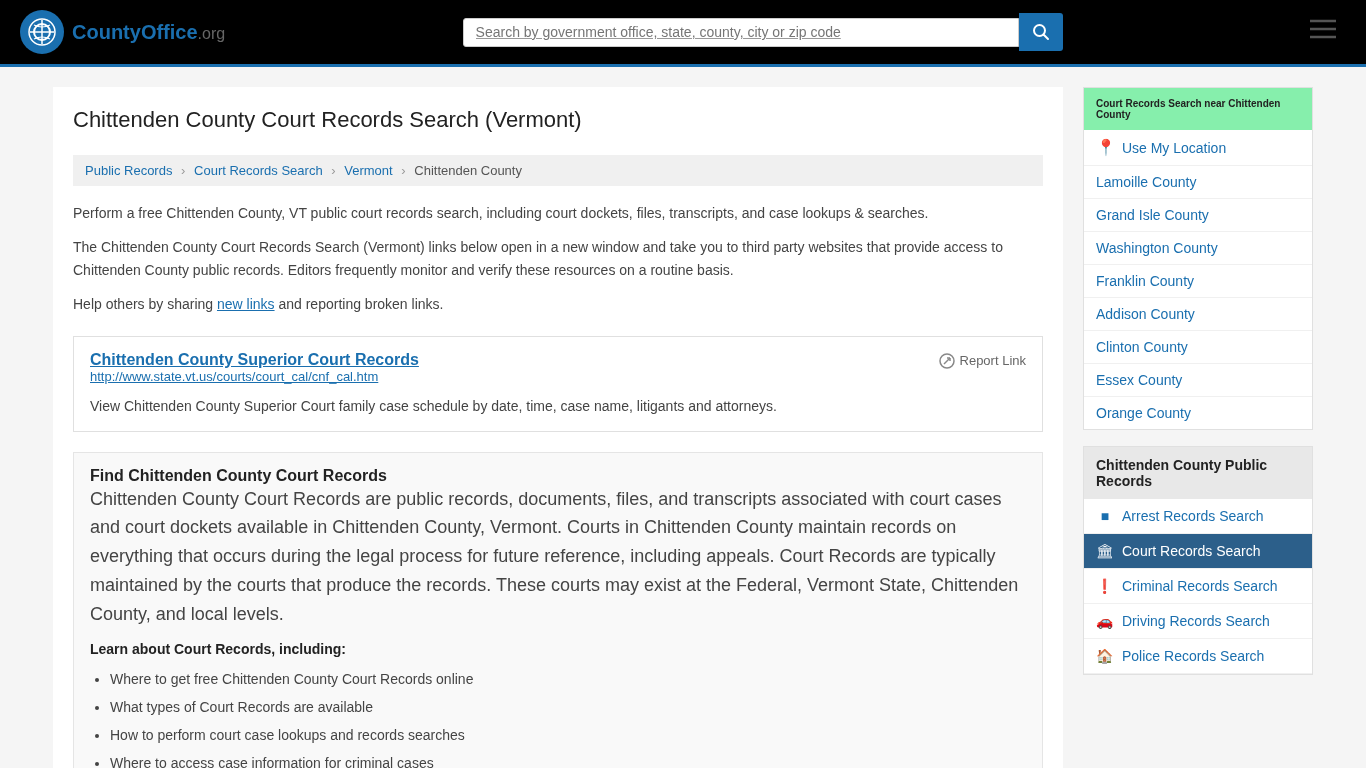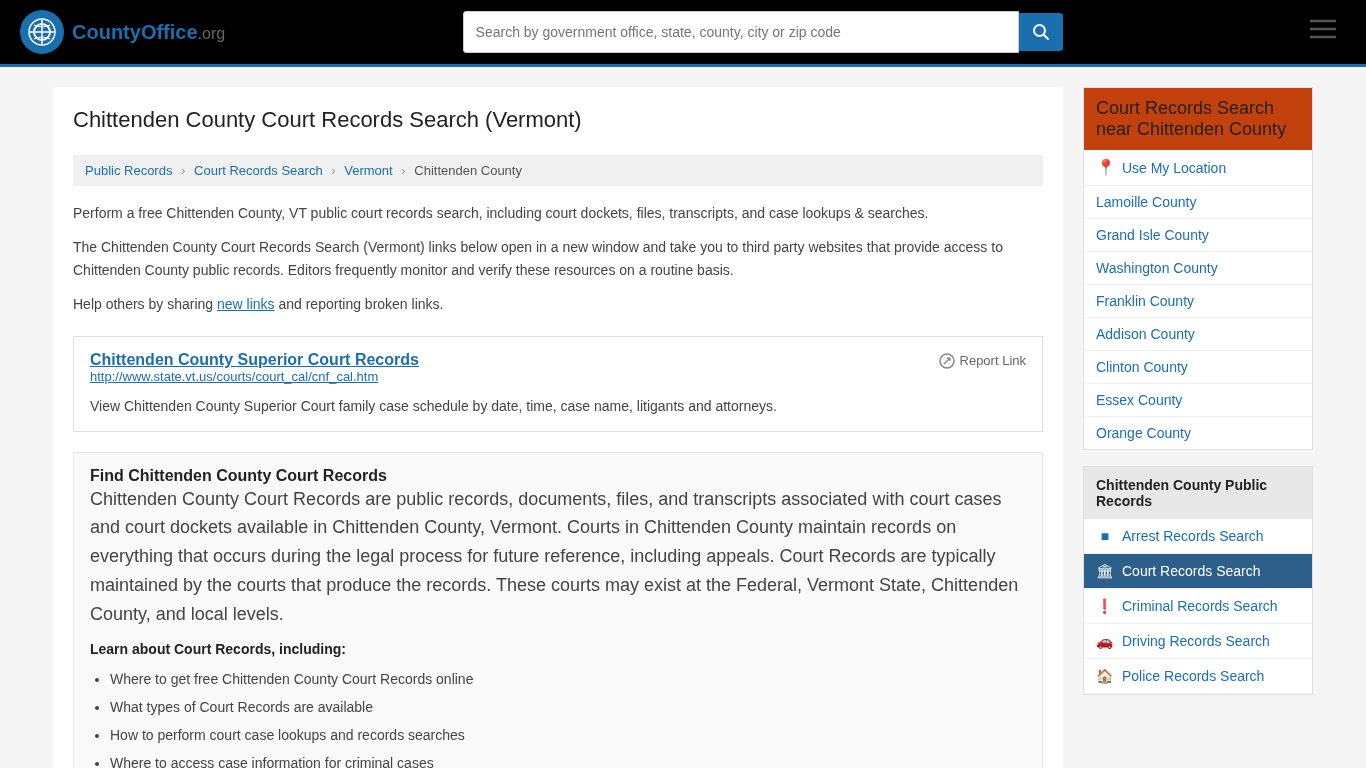--- a/index.html
+++ b/index.html
@@ -34,27 +34,28 @@
     }
     .search-area {
       display: flex;
       align-items: center;
       flex: 1;
       max-width: 600px;
       margin: 0 30px;
     }
     .search-input {
       flex: 1;
-      height: 42px;
+      height: 29px;
       border: 1px solid #ccc;
       padding: 0 12px;
       font-size: 14px;
       border-radius: 3px 0 0 3px;
       outline: none;
       color: #999;
+      text-decoration: underline;
     }
     .search-btn {
       height: 38px;
       width: 44px;
       background: #1a6faf;
       border: none;
       cursor: pointer;
       display: flex;
       align-items: center;
       justify-content: center;
@@ -197,24 +198,24 @@
       width: 230px;
       flex-shrink: 0;
     }
 
     .sidebar-section {
       background: #fff;
       border: 1px solid #e0e0e0;
       margin-bottom: 16px;
     }
     .sidebar-section-title {
-      background: #c2410c;
+      background: #86efac;
       padding: 10px 12px;
-      font-size: 18px;
-      font-weight: normal;
+      font-size: 10px;
+      font-weight: bold;
       color: #222;
     }
     .sidebar-link {
       display: block;
       padding: 8px 12px;
       font-size: 14px;
       color: #1a6faf;
       text-decoration: none;
       border-bottom: 1px solid #f0f0f0;
       cursor: pointer;

